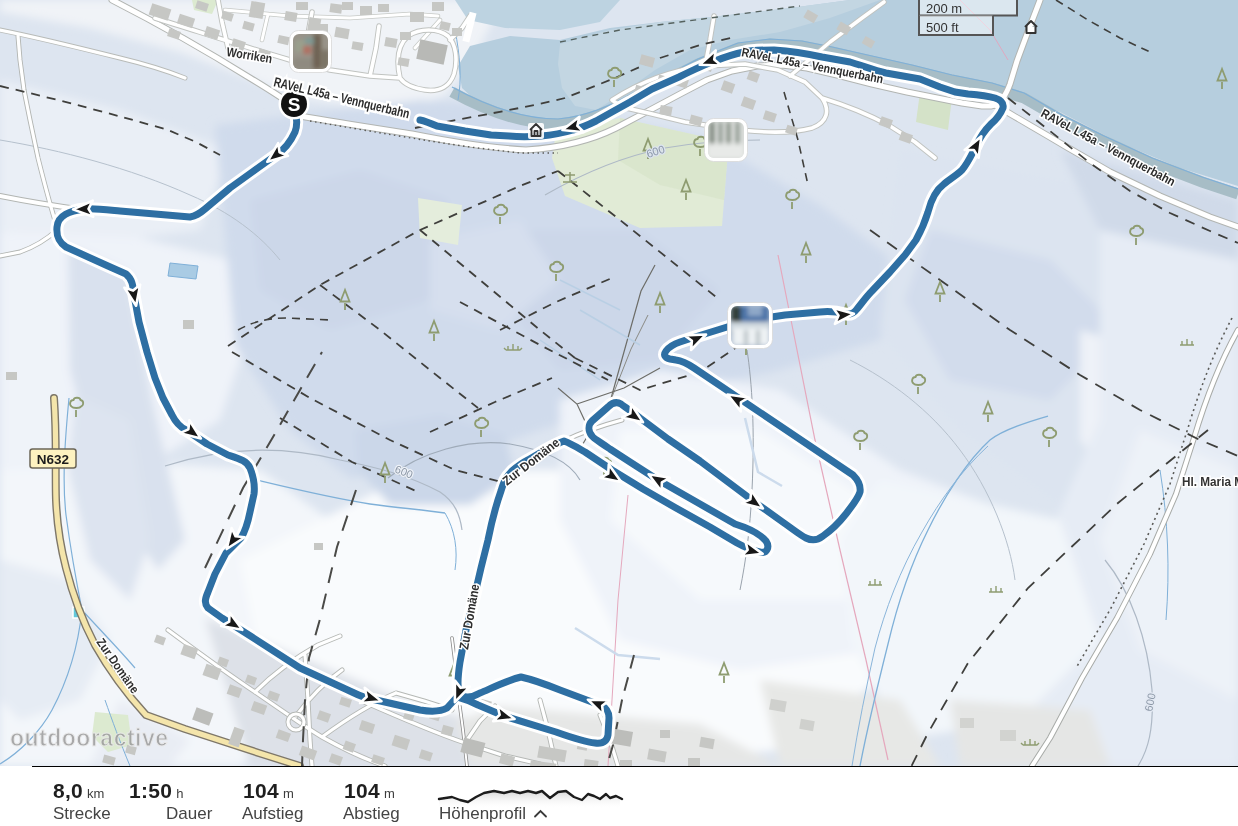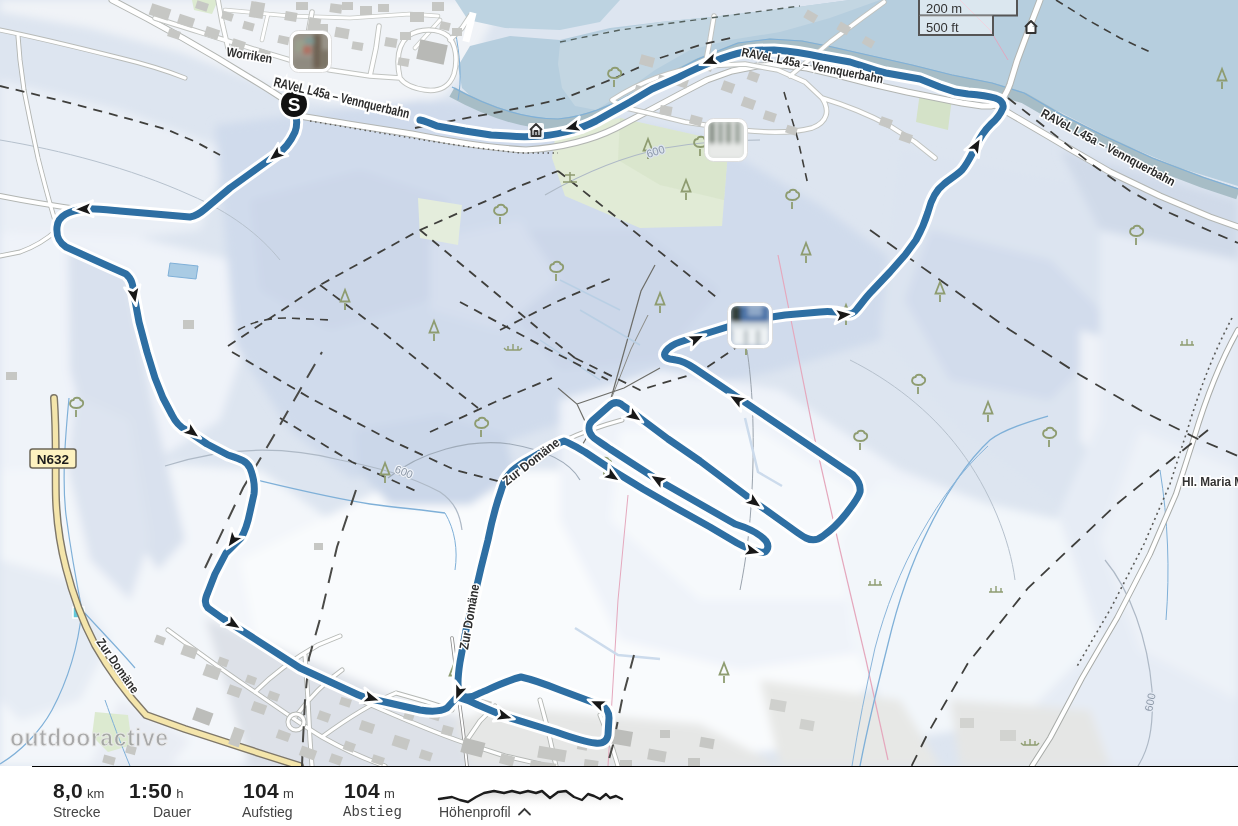--- a/index.html
+++ b/index.html
@@ -1,21 +1,21 @@
 <!DOCTYPE html>
 <html><head>
 <meta charset="utf-8">
 <style>
   html,body{margin:0;padding:0;}
   body{width:1238px;height:826px;overflow:hidden;font-family:"Liberation Sans",sans-serif;background:#fff;}
   #map{position:absolute;left:0;top:0;width:1238px;height:766px;}
   #bar{position:absolute;left:0;top:766px;width:1238px;height:60px;background:#fff;border-top:1px solid #000000;margin-left:32px;}
   .num{position:absolute;top:12px;font-size:21px;font-weight:bold;color:#1f1f1f;letter-spacing:.3px;}
   .num span{font-size:13px;font-weight:normal;color:#3c3c3c;margin-left:4px;letter-spacing:0;}
-  .lbl{position:absolute;top:37px;font-size:14px;color:#444;}
+  .lbl{position:absolute;top:37px;font-size:17px;color:#444;}
 </style>
 </head>
 <body>
 <div id="map">
 <svg width="1238" height="766" viewBox="0 0 1238 766" xmlns="http://www.w3.org/2000/svg">
 
 <rect x="0" y="0" width="1238" height="766" fill="#dde5f0"></rect>
 <defs>
         <filter id="soft" x="-5%" y="-5%" width="110%" height="110%">
           <feGaussianBlur stdDeviation="4"></feGaussianBlur>
@@ -691,27 +691,27 @@
 </g>
 </svg>
 </div>
 
 <div id="bar">
 
   <div class="num" style="left:21px;">8,0<span>km</span></div>
   <div class="lbl" style="left:21px;">Strecke</div>
 
   <div class="num" style="left:97px;">1:50<span>h</span></div>
-  <div class="lbl" style="left:121px;">Dauer</div>
+  <div class="lbl" style="left:134px;">Dauer</div>
 
   <div class="num" style="left:211px;">104<span>m</span></div>
   <div class="lbl" style="left:210px;text-align:center;">Aufstieg</div>
 
   <div class="num" style="left:312px;">104<span>m</span></div>
-  <div class="lbl" style="left:311px;font-family:Liberation Mono, monospace;">Abstieg</div>
+  <div class="lbl" style="left:311px;">Abstieg</div>
 
   <svg id="spark" width="200" height="45" style="position:absolute;left:400px;top:22px;" viewBox="0 0 200 45">
     <defs>
         <linearGradient id="sg" x1="0" y1="0" x2="0" y2="1">
           <stop offset="0" stop-color="#cccccc" stop-opacity="0.8"></stop>
           <stop offset="1" stop-color="#ffffff" stop-opacity="0"></stop>
         </linearGradient>
       </defs>
     <path d="M7,10 L20,8 28,11 36,13 44,8 52,4 62,2 72,4 80,2 88,4 96,2 104,4 110,2 118,9 126,3 134,2 142,8 150,11 156,5 162,7 168,10 174,5 178,9 184,7 190,10 188,10 188,20 7,20 Z" fill="url(#sg)" stroke="none"></path>
     <path d="M7,10 L20,8 28,11 36,13 44,8 52,4 62,2 72,4 80,2 88,4 96,2 104,4 110,2 118,9 126,3 134,2 142,8 150,11 156,5 162,7 168,10 174,5 178,9 184,7 190,10" fill="none" stroke="#1c1c1c" stroke-width="2.4" stroke-linejoin="round" stroke-linecap="round"></path>

